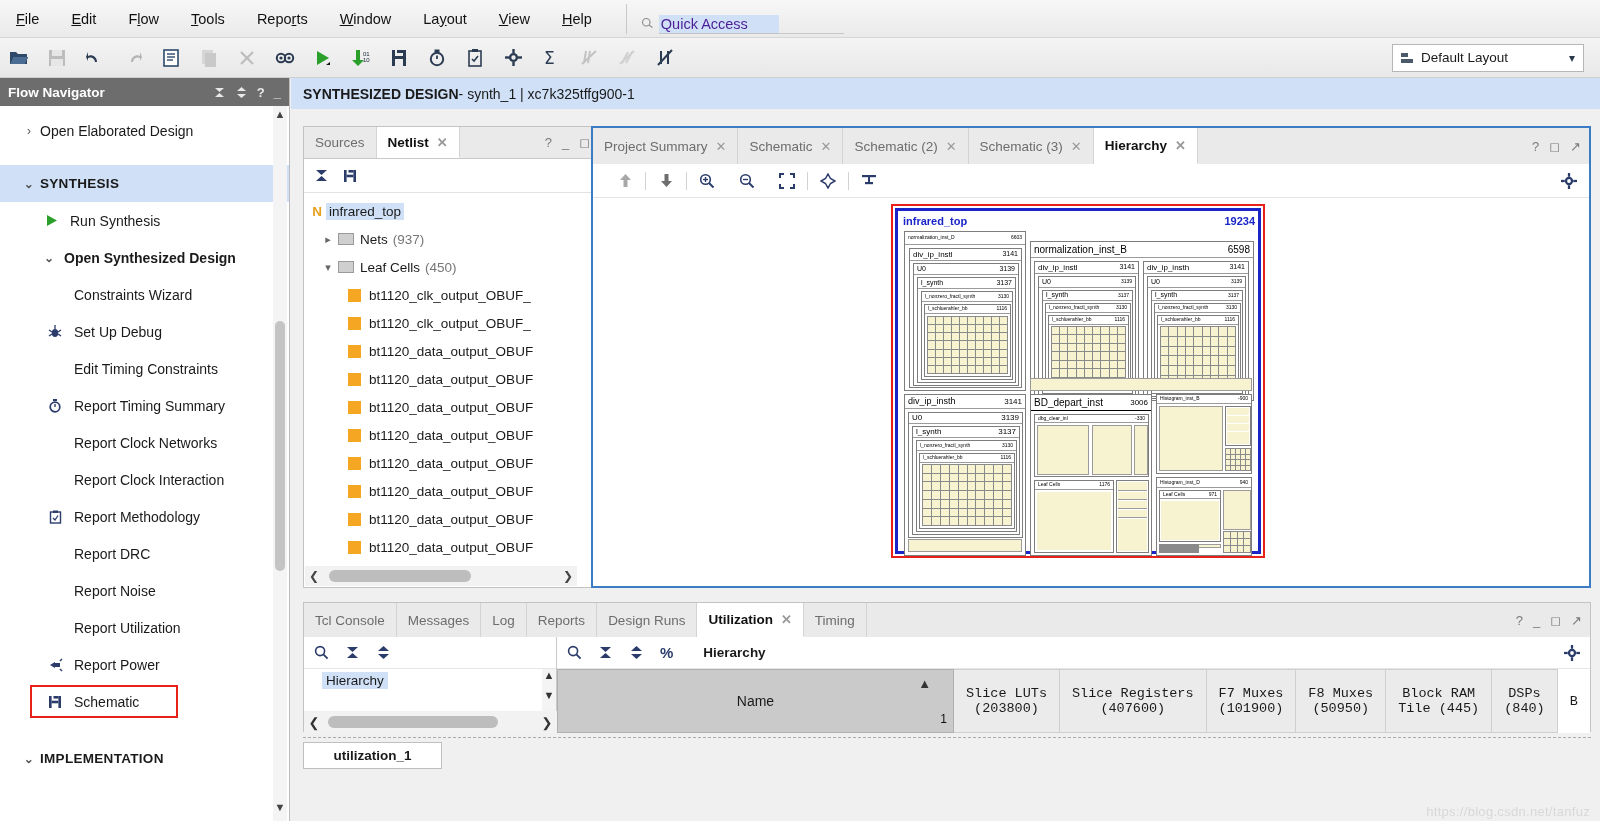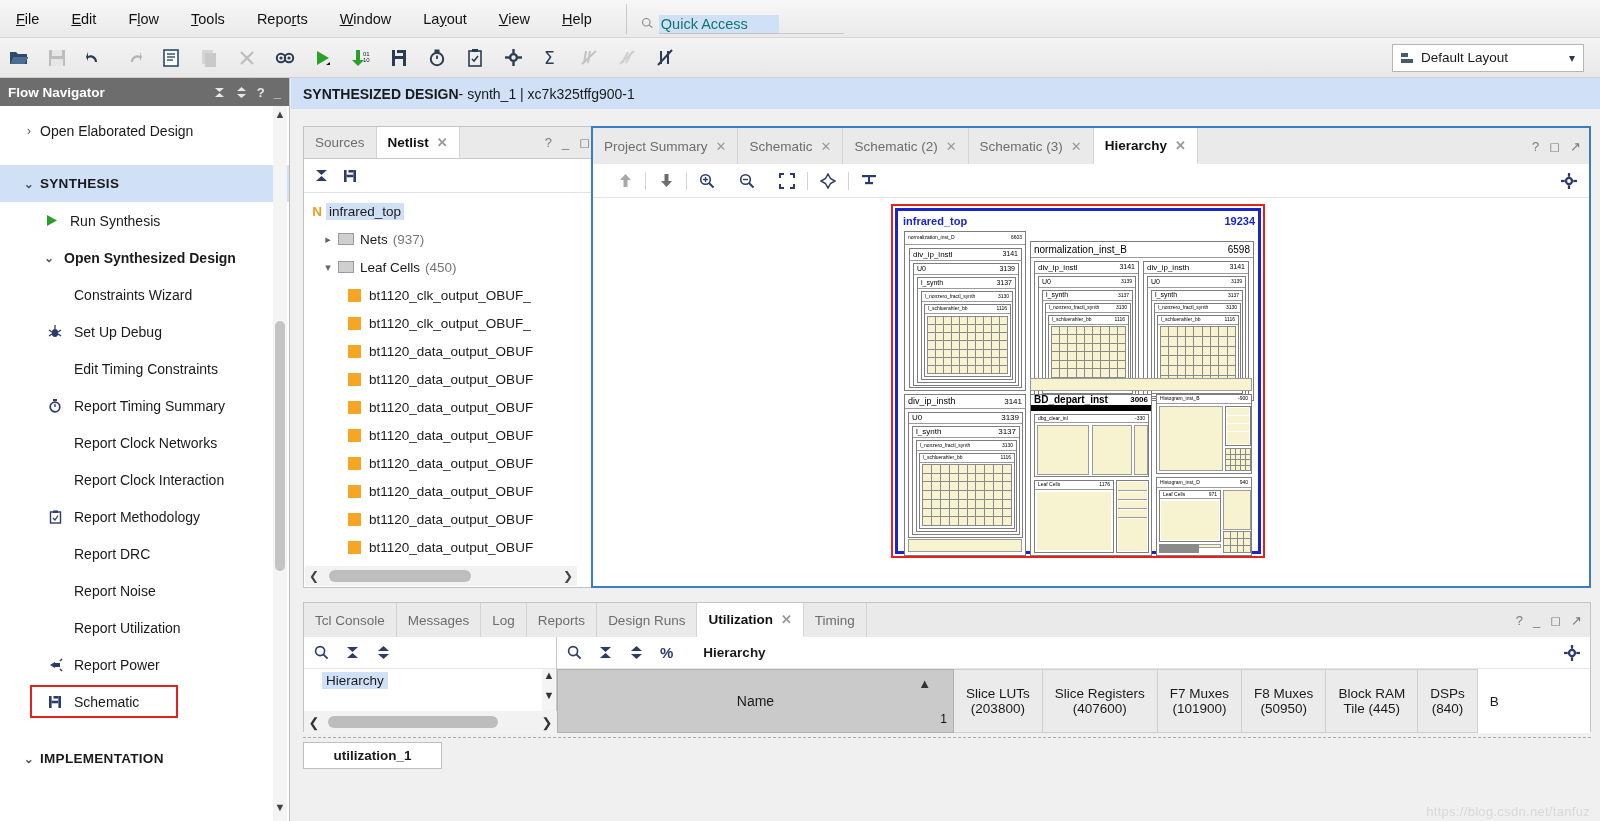--- a/index.html
+++ b/index.html
@@ -23,21 +23,21 @@
     padding:4px 16px; font-size:14.5px; color:#111; cursor:default; white-space:nowrap;
   }
   .menu-item u { text-decoration:underline; }
   .qa-wrap {
     display:flex; align-items:flex-end; margin-left:18px; border-left:1px solid #c8c8c8;
     padding-left:14px; height:30px;
   }
   .qa-icon { font-size:13px; color:#8a8a8a; margin-right:5px; margin-bottom:4px; }
   .qa-input {
     border:none; border-bottom:1px solid #c4c4c4; background:#cfe0f7;
-    font-family:"Liberation Sans",sans-serif; font-size:14.5px; color:#0f766e;
+    font-family:"Liberation Sans",sans-serif; font-size:14.5px; color:#4c1d95;
     width:120px; outline:none; padding:1px 2px;
   }
   .qa-line { width:65px; border-bottom:1px solid #c9c9c9; height:22px; }
   .status-right {
     margin-left:auto; display:flex; align-items:center; gap:10px; padding-right:14px;
   }
   .status-text { font-size:13.5px; color:#1c1c1c; }
   .status-link { font-size:13.5px; color:#1a63c4; text-decoration:none; cursor:pointer;}
   .status-check { position:relative; width:22px; height:20px; }
 
@@ -194,21 +194,21 @@
   .bl-hscroll .htrack{flex:1;height:12px;position:relative;}
   .bl-hscroll .hthumb{position:absolute;left:4px;top:0;width:170px;height:12px;background:#bdbdbd;border-radius:6px;}
   .util-hdr { display:flex; height:64px; align-items:stretch; }
   .uh-name { flex:0 0 397px; background:#cacaca; border:1px solid #b0b0b0;
     display:flex; align-items:center; justify-content:center; position:relative;
     font-size:14px; }
   .uh-name .sortarrow{position:absolute;right:22px;top:6px;color:#333;font-size:13px;}
   .uh-name .num{position:absolute;right:6px;bottom:6px;font-size:12px;color:#111;}
   .uh-col { flex:0 0 auto; border:1px solid #cfcfcf; border-left:none; background:#ebebeb;
     display:flex; flex-direction:column; align-items:center; justify-content:center;
-    font-size:13.5px; padding:0 12px; white-space:nowrap; }
+    font-size:13.5px; padding:0 12px; white-space:nowrap;font-family:Liberation Mono, monospace; }
   .uh-col.last { background:#fff; border:none; }
 
   
   .utiltab {
     position:absolute; left:303px; top:742px; width:139px; height:27px;
     background:#fff; border:1px solid #bfbfbf; display:flex; align-items:center;
     justify-content:center; font-weight:bold; font-size:13.5px;
   }
   .dashline { position:absolute; left:303px; top:737px; width:1288px;
     border-top:1px dashed #aaa; }
@@ -1158,21 +1158,21 @@
                       </div>
                     </div>
                   </div>
                 </div>
               </div>
             </div>
             <div class="fill" style="position:absolute;left:3px;bottom:3px;width:114px;height:13px;border:1px solid #9b9b9b;"></div>
           </div>
 
           <div class="blk" style="left:132px;top:183px;width:122px;height:162px;">
-            <div class="blk-hdr" style="height:16px;border-bottom:6px solid #000000;font-weight:bold;">
+            <div class="blk-hdr" style="height:16px;border-bottom:1px solid #000000;">
               <span style="font-size:10px">BD_depart_inst</span>
               <span style="font-size:8px">3006</span>
             </div>
             <div class="blk" style="position:absolute;left:3px;top:19px;width:115px;height:63px;">
               <div class="blk-hdr" style="height:8px;border-bottom:1px solid #9b9b9b;">
                   <span class="tiny">dbg_clear_inl</span>
                   <span class="tiny">-330</span>
                 </div>
               <div class="fill" style="position:absolute;left:2px;top:10px;width:52px;height:50px;border:1px solid #9b9b9b;"></div>
               <div class="fill" style="position:absolute;left:57px;top:10px;width:40px;height:50px;border:1px solid #9b9b9b;"></div>

